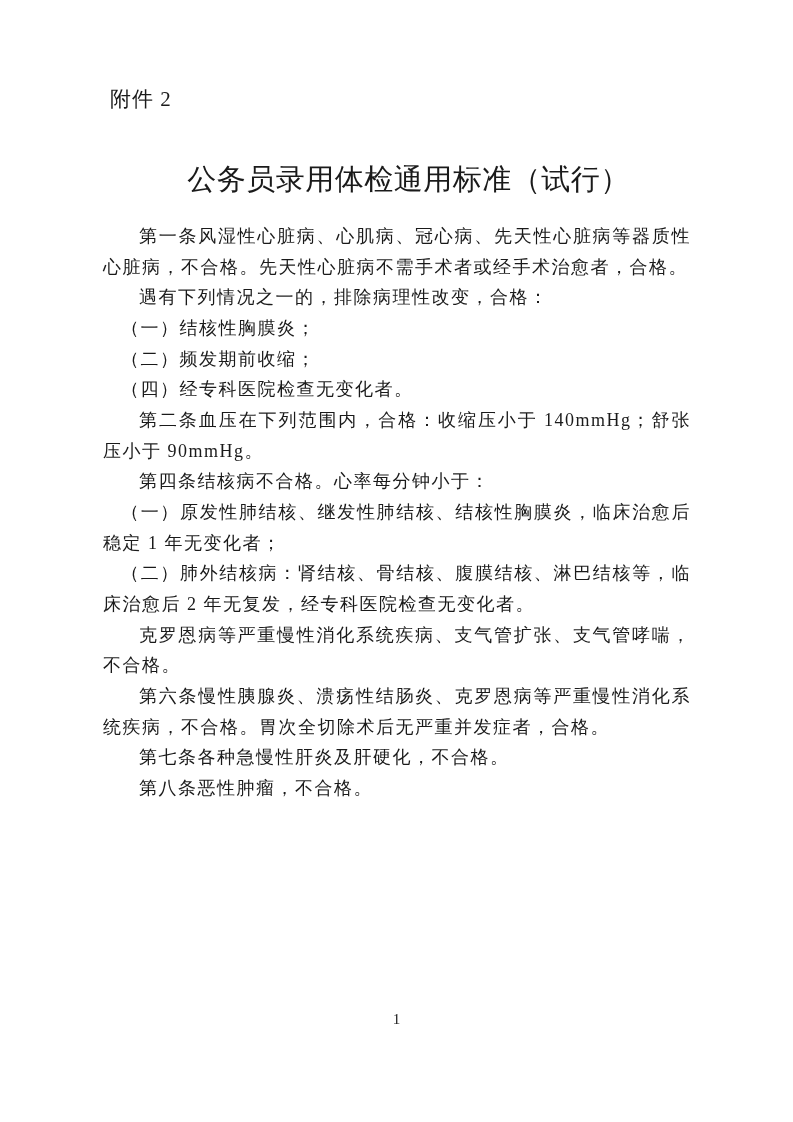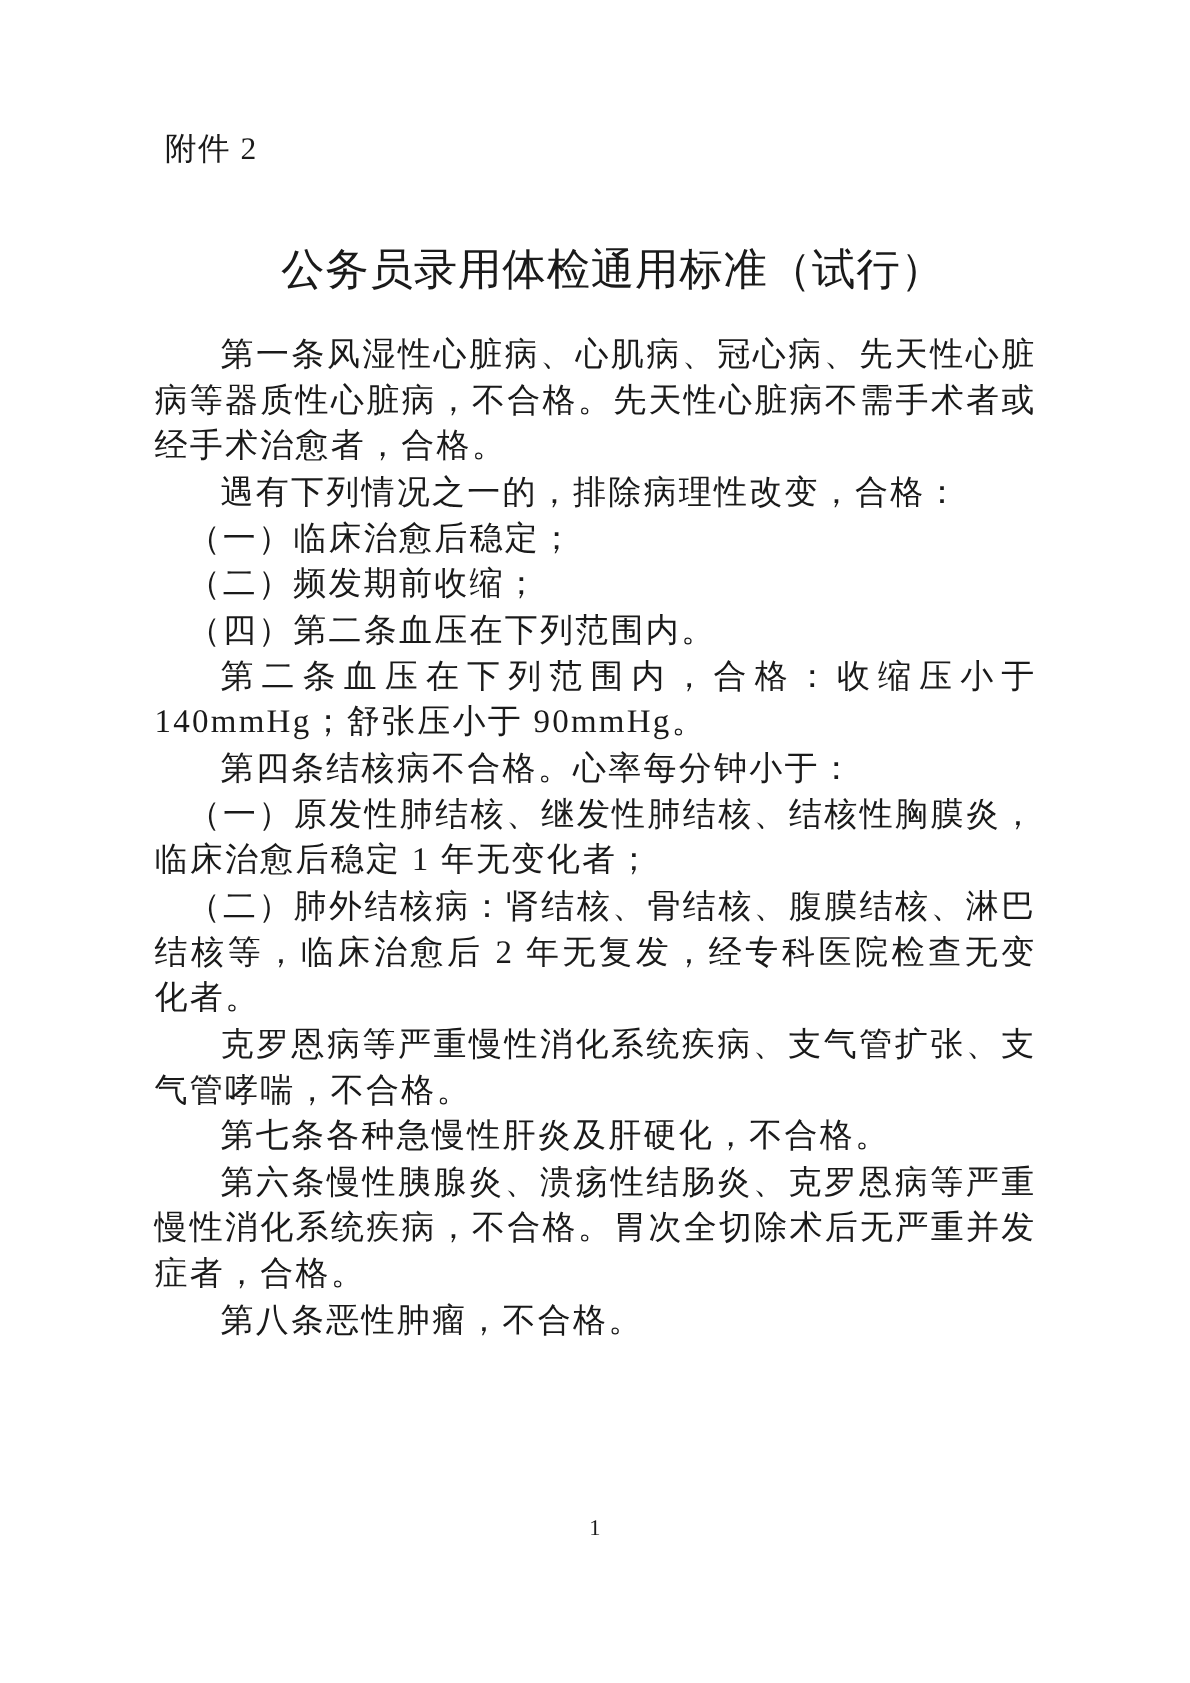--- a/index.html
+++ b/index.html
@@ -33,21 +33,21 @@
     text-align: center;
     font-size: 29px;
     font-weight: 400;
     letter-spacing: 0.5px;
   }
   .doc-body {
     position: absolute;
     left: 103px;
     top: 221px;
     width: 588px;
-    font-size: 22px;
+    font-size: 18px;
     line-height: 30.65px;
     letter-spacing: 1.5px;
     text-align: justify;
     text-justify: inter-character;
   }
   .para {
     margin: 0;
     padding: 0;
     text-indent: 2em;
   }
@@ -68,27 +68,27 @@
 <body>
 
 <div class="page">
   <div class="attachment">附件 2</div>
 
   <h1 class="title">公务员录用体检通用标准（试行）</h1>
 
   <main class="doc-body" id="doc-body">
       <p class="para">第一条风湿性心脏病、心肌病、冠心病、先天性心脏病等器质性心脏病，不合格。先天性心脏病不需手术者或经手术治愈者，合格。</p>
       <p class="para">遇有下列情况之一的，排除病理性改变，合格：</p>
-      <p class="para list">（一）临床治愈后稳定；</p>
+      <p class="para list">（一）结核性胸膜炎；</p>
       <p class="para list">（二）频发期前收缩；</p>
-      <p class="para list">（四）第二条血压在下列范围内。</p>
+      <p class="para list">（四）经专科医院检查无变化者。</p>
       <p class="para">第二条血压在下列范围内，合格：收缩压小于 140mmHg；舒张压小于 90mmHg。</p>
       <p class="para">第四条结核病不合格。心率每分钟小于：</p>
       <p class="para list">（一）原发性肺结核、继发性肺结核、结核性胸膜炎，临床治愈后稳定 1 年无变化者；</p>
       <p class="para list">（二）肺外结核病：肾结核、骨结核、腹膜结核、淋巴结核等，临床治愈后 2 年无复发，经专科医院检查无变化者。</p>
       <p class="para">克罗恩病等严重慢性消化系统疾病、支气管扩张、支气管哮喘，不合格。</p>
+      <p class="para">第六条慢性胰腺炎、溃疡性结肠炎、克罗恩病等严重慢性消化系统疾病，不合格。胃次全切除术后无严重并发症者，合格。</p>
       <p class="para">第七条各种急慢性肝炎及肝硬化，不合格。</p>
-      <p class="para">第六条慢性胰腺炎、溃疡性结肠炎、克罗恩病等严重慢性消化系统疾病，不合格。胃次全切除术后无严重并发症者，合格。</p>
       <p class="para">第八条恶性肿瘤，不合格。</p>
     </main>
 
   <div class="footer">1</div>
 </div>
 
 </body></html>

